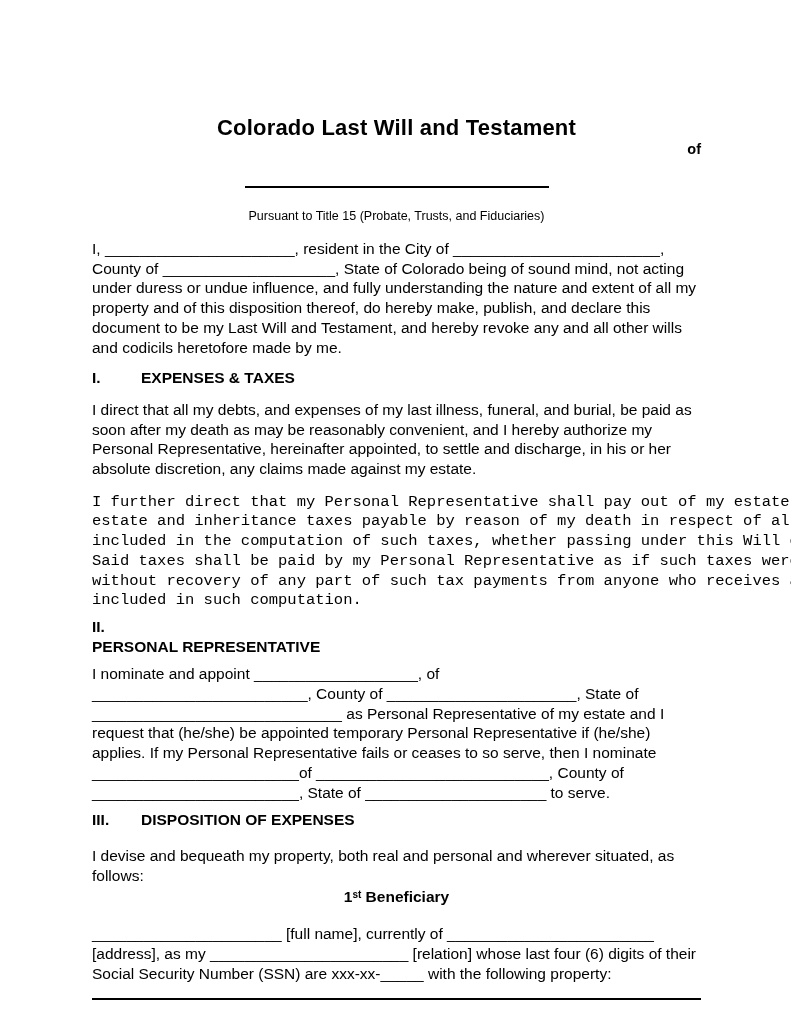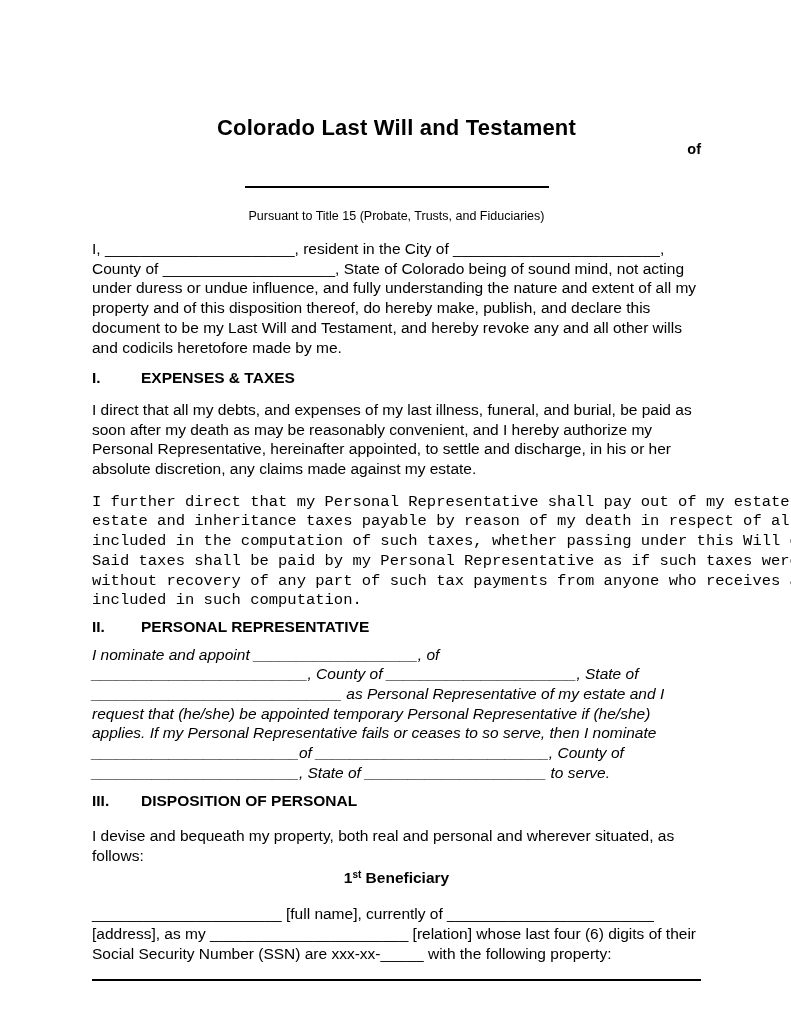--- a/index.html
+++ b/index.html
@@ -71,22 +71,22 @@
     margin-top:15px;
     width:609px;
     height:0;
     border-bottom:2px solid #000000;
   }
   
   .mt-open{margin-top:15px;}
   .mt-h1{margin-top:11px;}
   .mt-p1{margin-top:12px;}
   .mt-p2{margin-top:14px;font-family:Liberation Mono, monospace;}
-  .mt-h2{margin-top:6px;}
-  .mt-p3{margin-top:8px;font-style:italic;}
+  .mt-h2{margin-top:6px;flex-direction:column;}
+  .mt-p3{margin-top:8px;}
   .mt-h3{margin-top:8px;}
   .mt-p4{margin-top:16px;}
   .mt-bh{margin-top:2px;}
   .mt-p5{margin-top:15px;}
 </style>
 </head>
 <body>
 
 <div class="page">
 
@@ -129,21 +129,21 @@
   <p class="para mt-p3">I nominate and appoint ___________________, of
 _________________________, County of ______________________, State of
 _____________________________ as Personal Representative of my estate and I
 request that (he/she) be appointed temporary Personal Representative if (he/she)
 applies. If my Personal Representative fails or ceases to so serve, then I nominate
 ________________________of ___________________________, County of
 ________________________, State of _____________________ to serve.</p>
 
   <div class="heading mt-h3">
     <span class="num">III.</span>
-    <span class="label">DISPOSITION OF PERSONAL</span>
+    <span class="label">DISPOSITION OF EXPENSES</span>
   </div>
 
   <p class="para mt-p4">I devise and bequeath my property, both real and personal and wherever situated, as
 follows:</p>
 
   <div class="benef-head mt-bh"><span>1</span><sup>st</sup><span> Beneficiary</span></div>
 
   <p class="para mt-p5">______________________ [full name], currently of ________________________
 [address], as my _______________________ [relation] whose last four (6) digits of their
 Social Security Number (SSN) are xxx-xx-_____ with the following property:</p>

